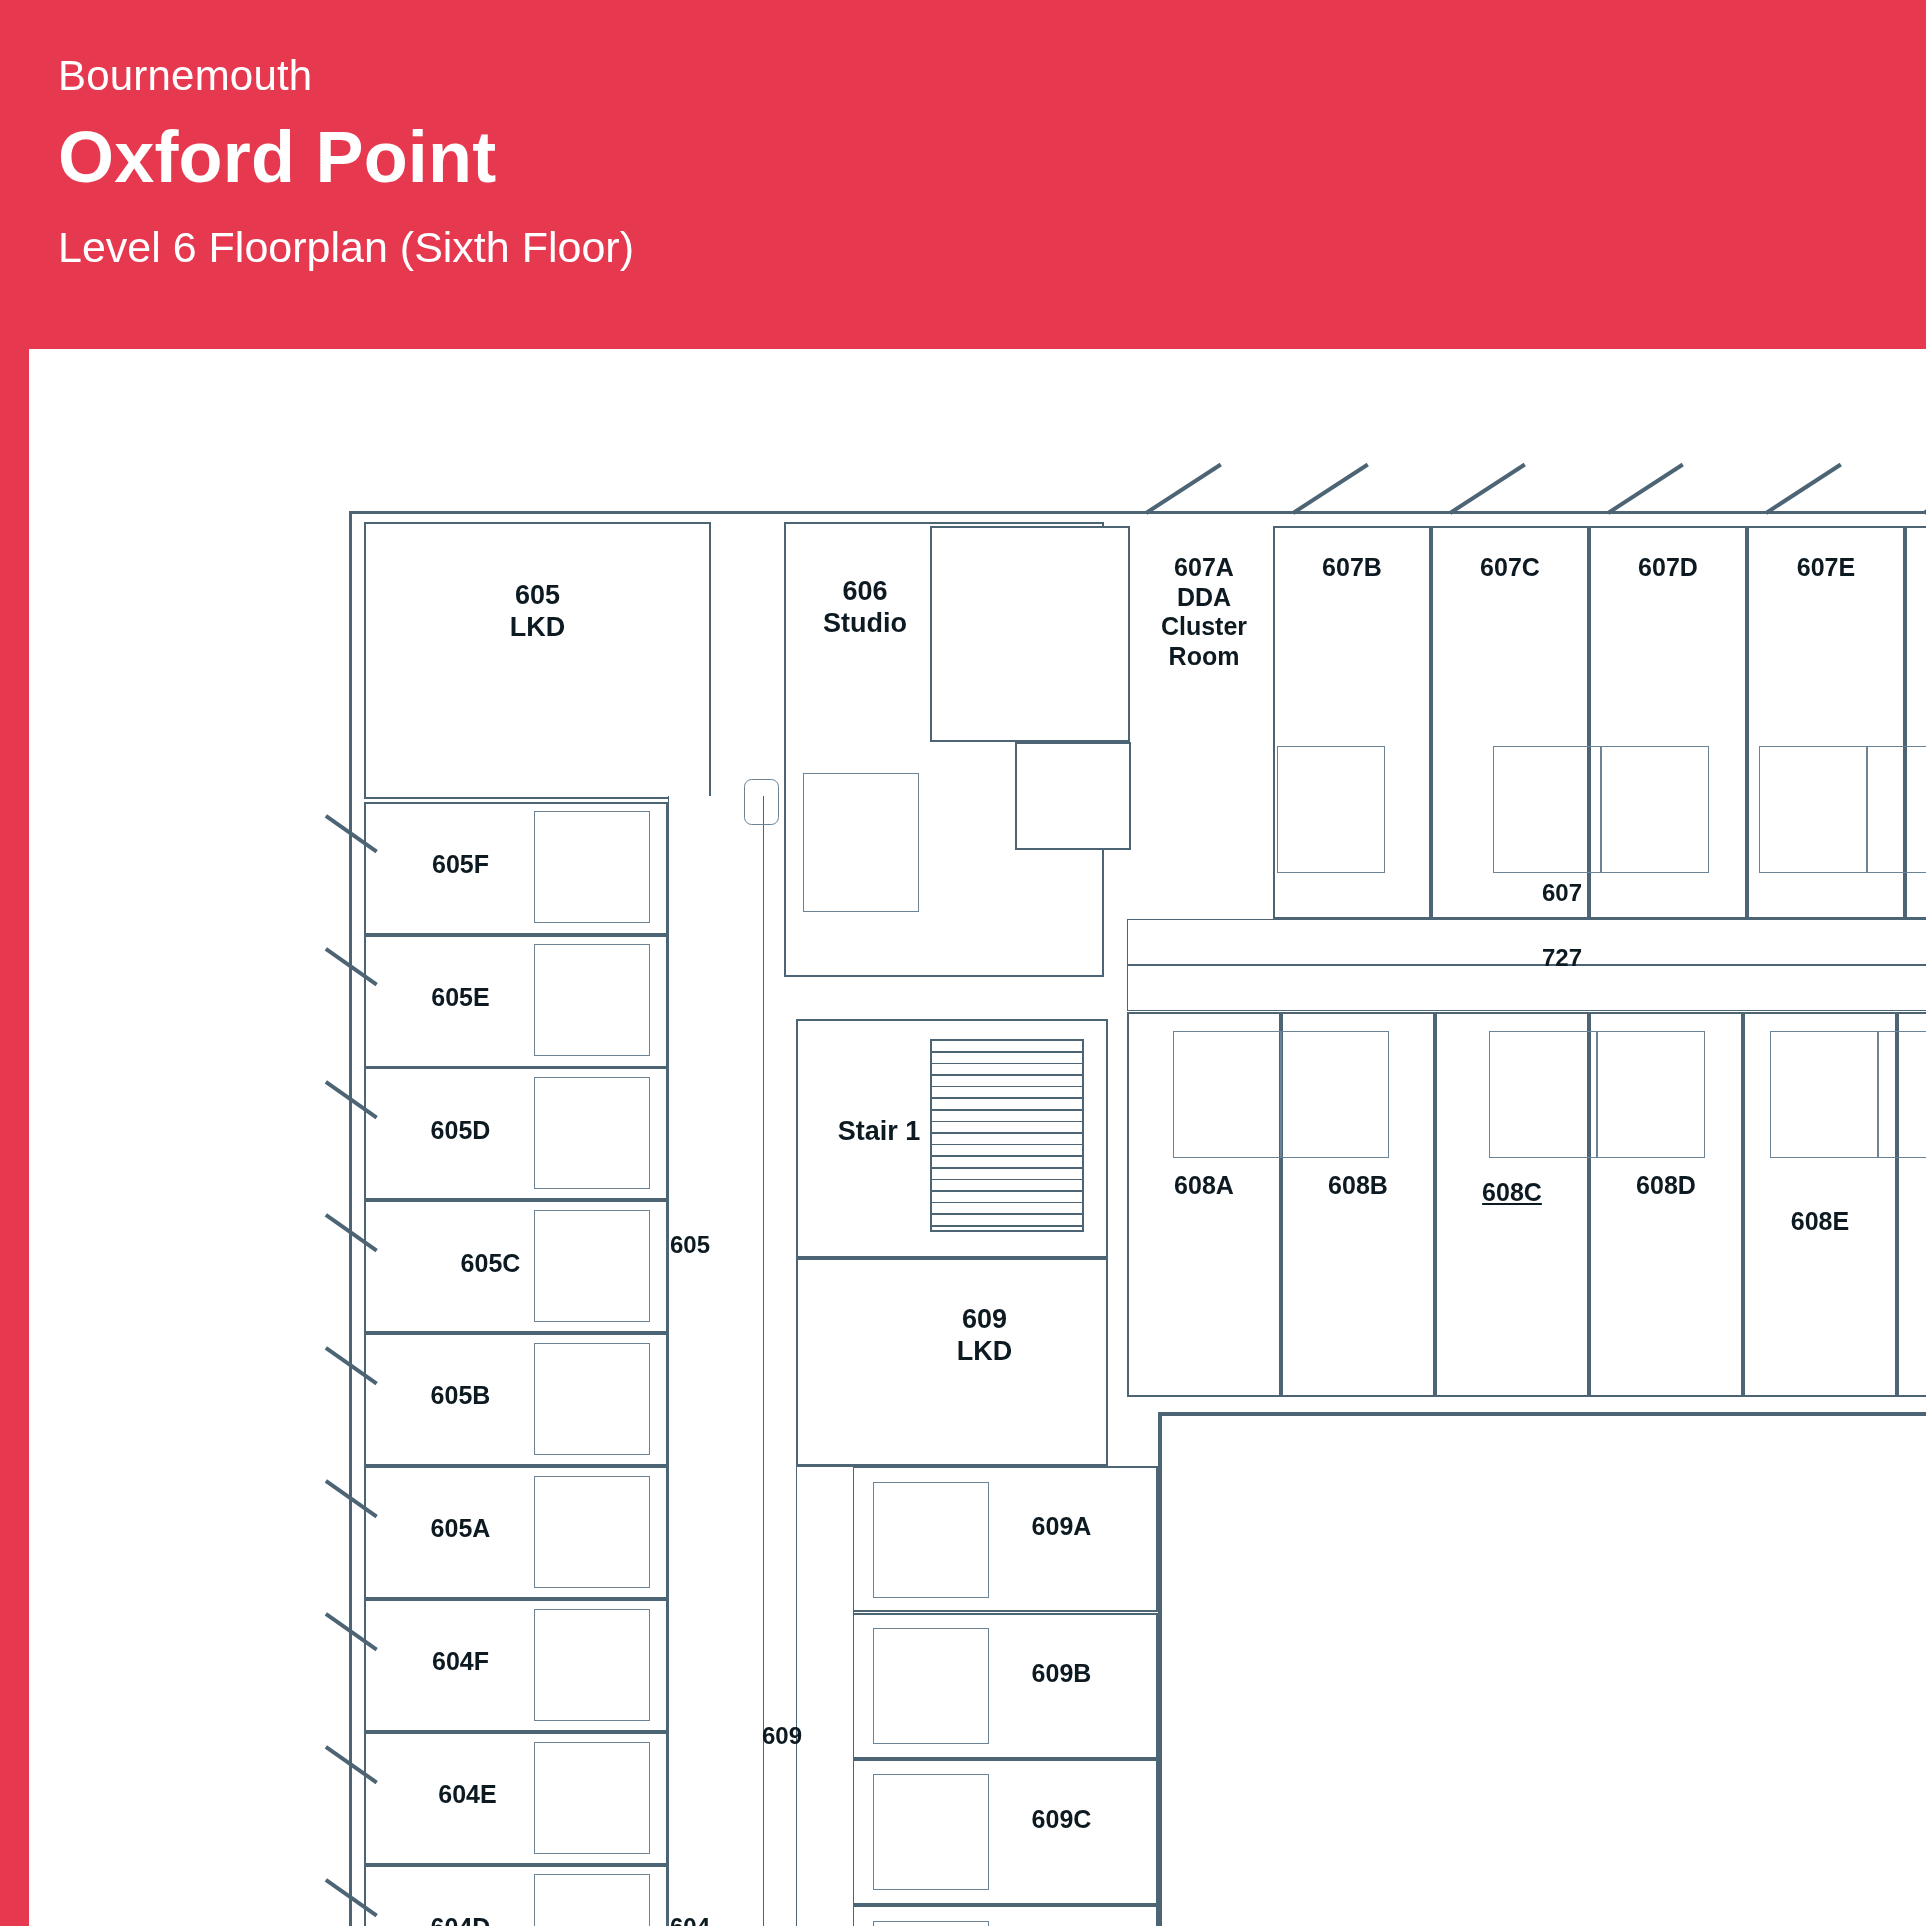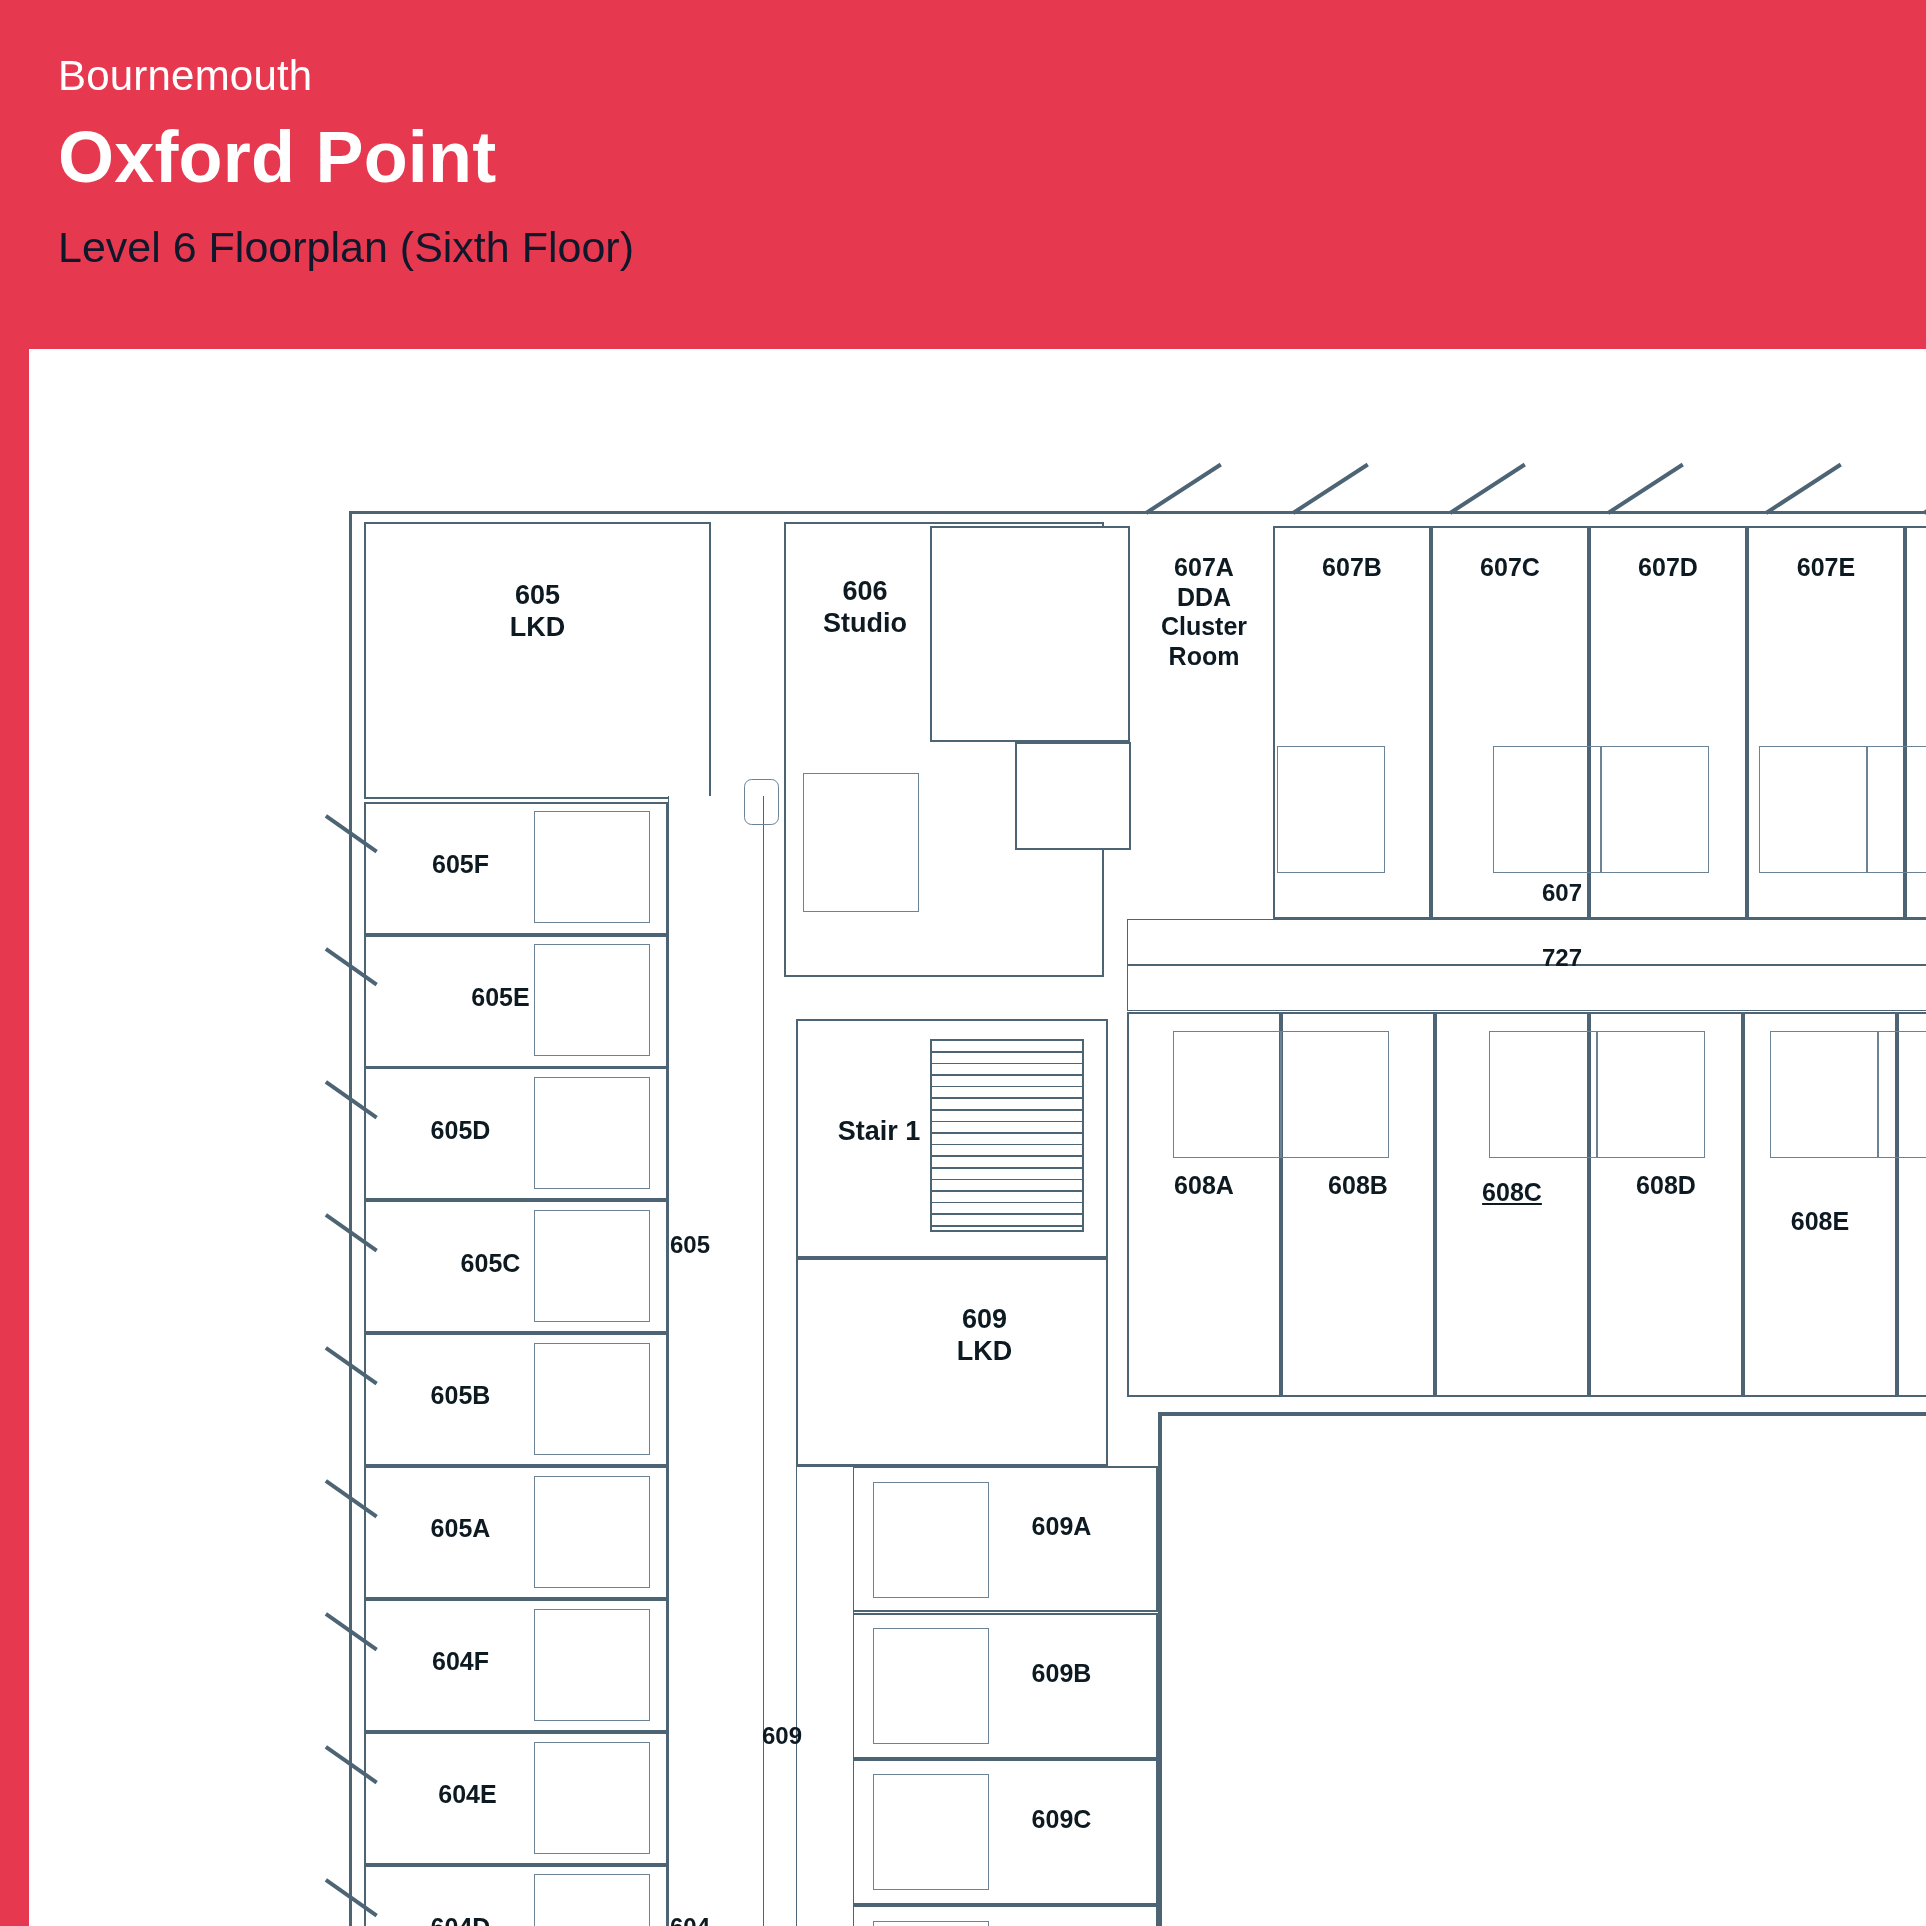--- a/index.html
+++ b/index.html
@@ -8,21 +8,21 @@
     background:#e63950;
     font-family:"Liberation Sans", sans-serif;
     overflow:hidden;
   }
   .page{position:relative;width:2496px;height:2991px;background:#e63950;}
 
   
   .header{position:absolute;left:0;top:0;width:2496px;height:349px;background:#e63950;}
   .hdr-city{position:absolute;left:58px;top:52px;font-size:42px;color:#ffffff;letter-spacing:0.2px;}
   .hdr-title{position:absolute;left:58px;top:116px;font-size:72px;color:#ffffff;font-weight:bold;letter-spacing:0.2px;}
-  .hdr-sub{position:absolute;left:58px;top:223px;font-size:43px;color:#0f172a;}
+  .hdr-sub{position:absolute;left:58px;top:223px;font-size:43px;color:#ffffff;}
 
   
   .plan-wrap{position:absolute;left:29px;top:349px;width:2438px;height:2581px;background:#ffffff;}
   .plan{position:absolute;left:0;top:0;width:2438px;height:2581px;}
 
   
   .rm{position:absolute;border:2.7px solid #4d6475;box-sizing:border-box;background:#ffffff;}
   .rm.thin{border-width:1.9px;}
   .rm.thick{border-width:4.2px;}
   .lbl{position:absolute;color:#0d1a22;font-weight:bold;text-align:center;line-height:1.18;}
@@ -53,21 +53,21 @@
     <div class="rm thick" style="left:320px;top:162px;width:1880px;height:2311px;border-width:3.5px;"></div>
 
     <div class="rm" style="left:335px;top:173px;width:347px;height:277px;"></div>
     <div class="lbl m" style="left:335px;top:231px;width:347px;white-space:pre-line;">605
 LKD</div>
 
     <div class="rm" style="left:335px;top:453px;width:304px;height:133px;"></div>
     <div class="lbl s" style="left:335px;top:501px;width:193px;">605F</div>
 
     <div class="rm" style="left:335px;top:586px;width:304px;height:133px;"></div>
-    <div class="lbl s" style="left:335px;top:634px;width:193px;padding-left:40px;">605E</div>
+    <div class="lbl s" style="left:335px;top:634px;width:193px;">605E</div>
 
     <div class="rm" style="left:335px;top:718px;width:304px;height:133px;"></div>
     <div class="lbl s" style="left:335px;top:767px;width:193px;">605D</div>
 
     <div class="rm" style="left:335px;top:851px;width:304px;height:133px;"></div>
     <div class="lbl s" style="left:335px;top:900px;width:193px;margin-left:30px;">605C</div>
 
     <div class="rm" style="left:335px;top:984px;width:304px;height:133px;"></div>
     <div class="lbl s" style="left:335px;top:1032px;width:193px;">605B</div>
 

